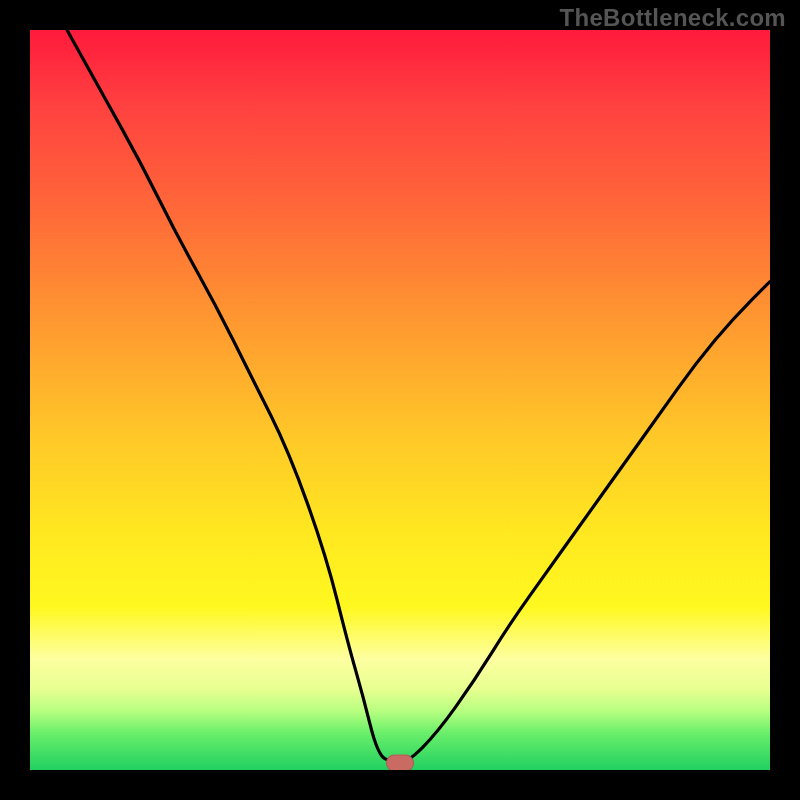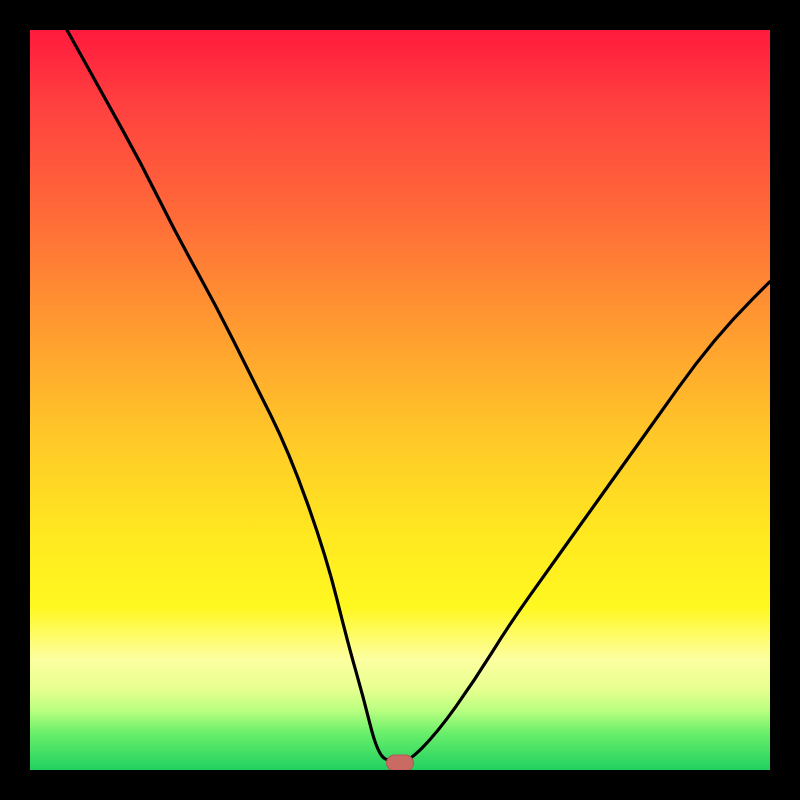--- a/index.html
+++ b/index.html
@@ -109,13 +109,14 @@
     </svg>
 
     <div class="marker" id="marker" style="left: 370px; top: 732.6px; background: rgb(201, 106, 99);"></div>
   </div>
 
   <div class="border-top"></div>
   <div class="border-bottom"></div>
   <div class="border-left"></div>
   <div class="border-right"></div>
 
+  <div class="watermark">TheBottleneck.com</div>
 </div>
 
 </body></html>

